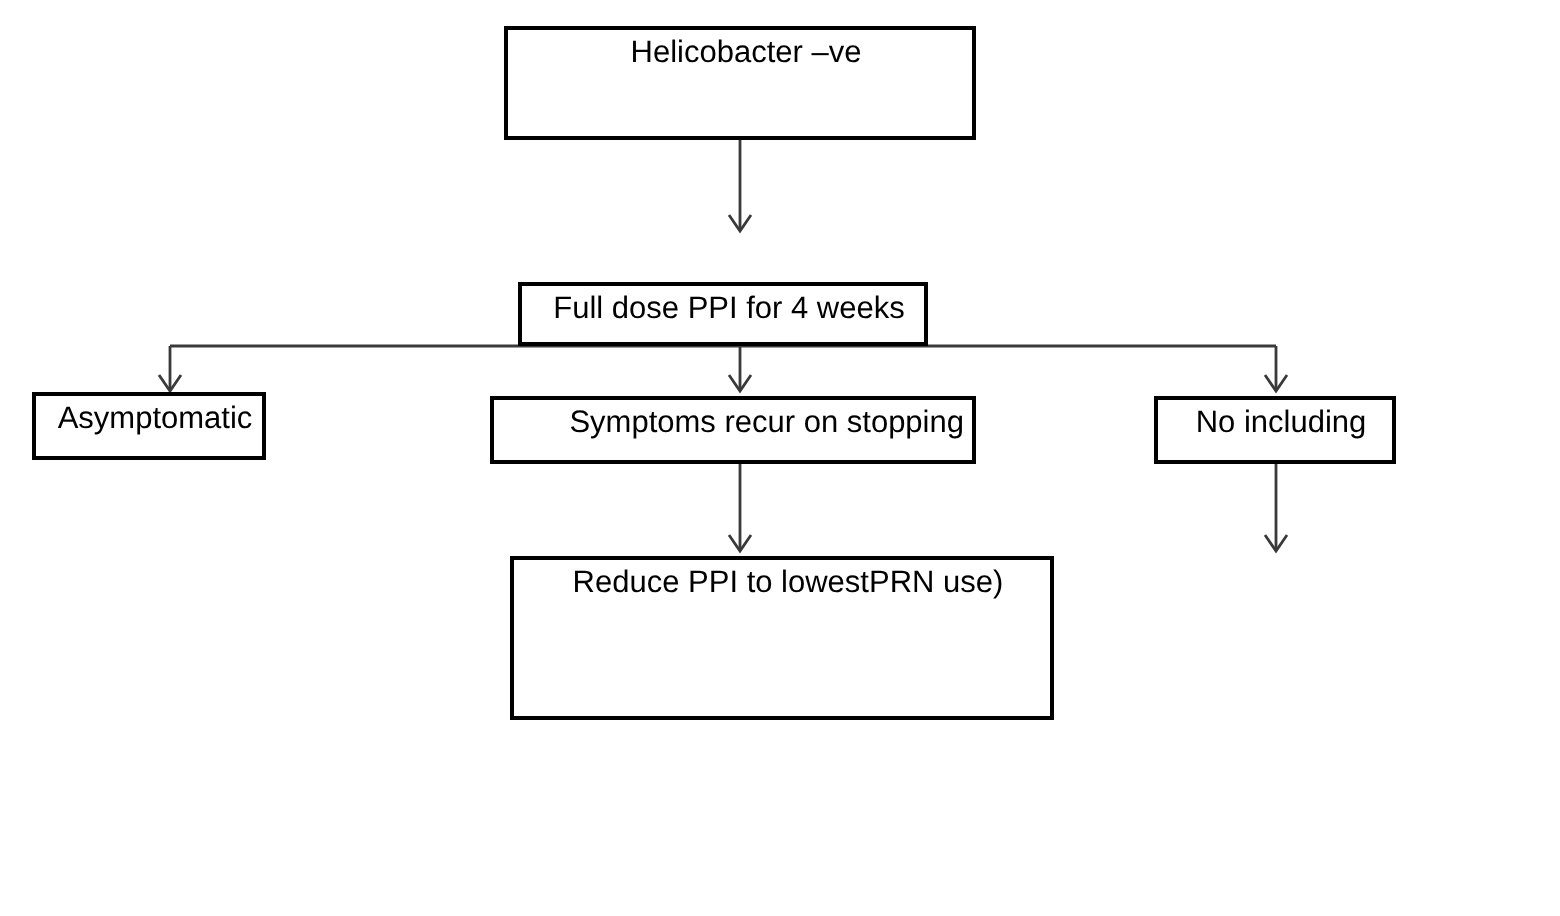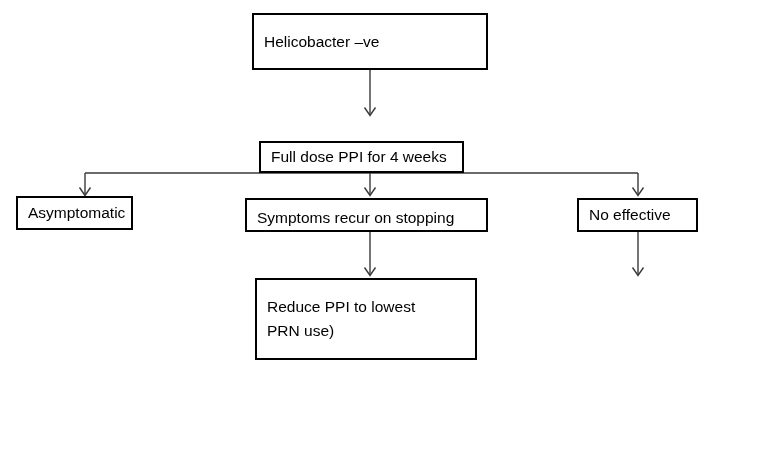--- a/index.html
+++ b/index.html
@@ -22,35 +22,35 @@
     stroke: #3a3a3a;
     stroke-width: 1.4;
     fill: none;
   }
   .node {
     position: absolute;
     box-sizing: border-box;
     border: 2px solid #000000;
     background: #ffffff;
     display: flex;
-    flex-direction: column;
+    flex-direction: row;
     justify-content: center;
     padding-left: 10px;
     padding-right: 4px;
     font-size: 15.5px;
     line-height: 24px;
     white-space: nowrap;
   }
   .node .ln { display: block; }
   #n-helicobacter { left: 252px; top: 13px;  width: 236px; height: 57px;  }
   #n-fulldose     { left: 259px; top: 117px; width: 205px; height: 32px; margin-top: 24px;  }
   #n-asymptomatic { left: 16px;  top: 196px; width: 117px; height: 34px;  }
   #n-symptoms     { left: 245px; top: 198px; width: 243px; height: 34px; justify-content: flex-end;  }
   #n-noresponse   { left: 577px; top: 198px; width: 121px; height: 34px;  }
-  #n-reduceppi    { left: 255px; top: 278px; width: 222px; height: 82px;  }
+  #n-reduceppi    { left: 255px; top: 278px; width: 272px; height: 82px;  }
   #n-cardiac      { left: 526px; top: 278px; width: 224px; height: 152px; }
 </style>
 </head>
 <body>
 
 <div class="canvas">
 
   <svg class="connectors" viewBox="0 0 780 458" xmlns="http://www.w3.org/2000/svg">
 
     <g>
@@ -102,21 +102,21 @@
 
   <div class="node" id="n-asymptomatic">
     <span class="ln">Asymptomatic</span>
   </div>
 
   <div class="node" id="n-symptoms">
     <span class="ln">Symptoms recur on stopping</span>
   </div>
 
   <div class="node" id="n-noresponse">
-    <span class="ln">No effective</span>
+    <span class="ln">No including</span>
   </div>
 
   <div class="node" id="n-reduceppi">
     <span class="ln">Reduce PPI to lowest</span>
     <span class="ln">PRN use)</span>
   </div>
 
 
 </div>
 

